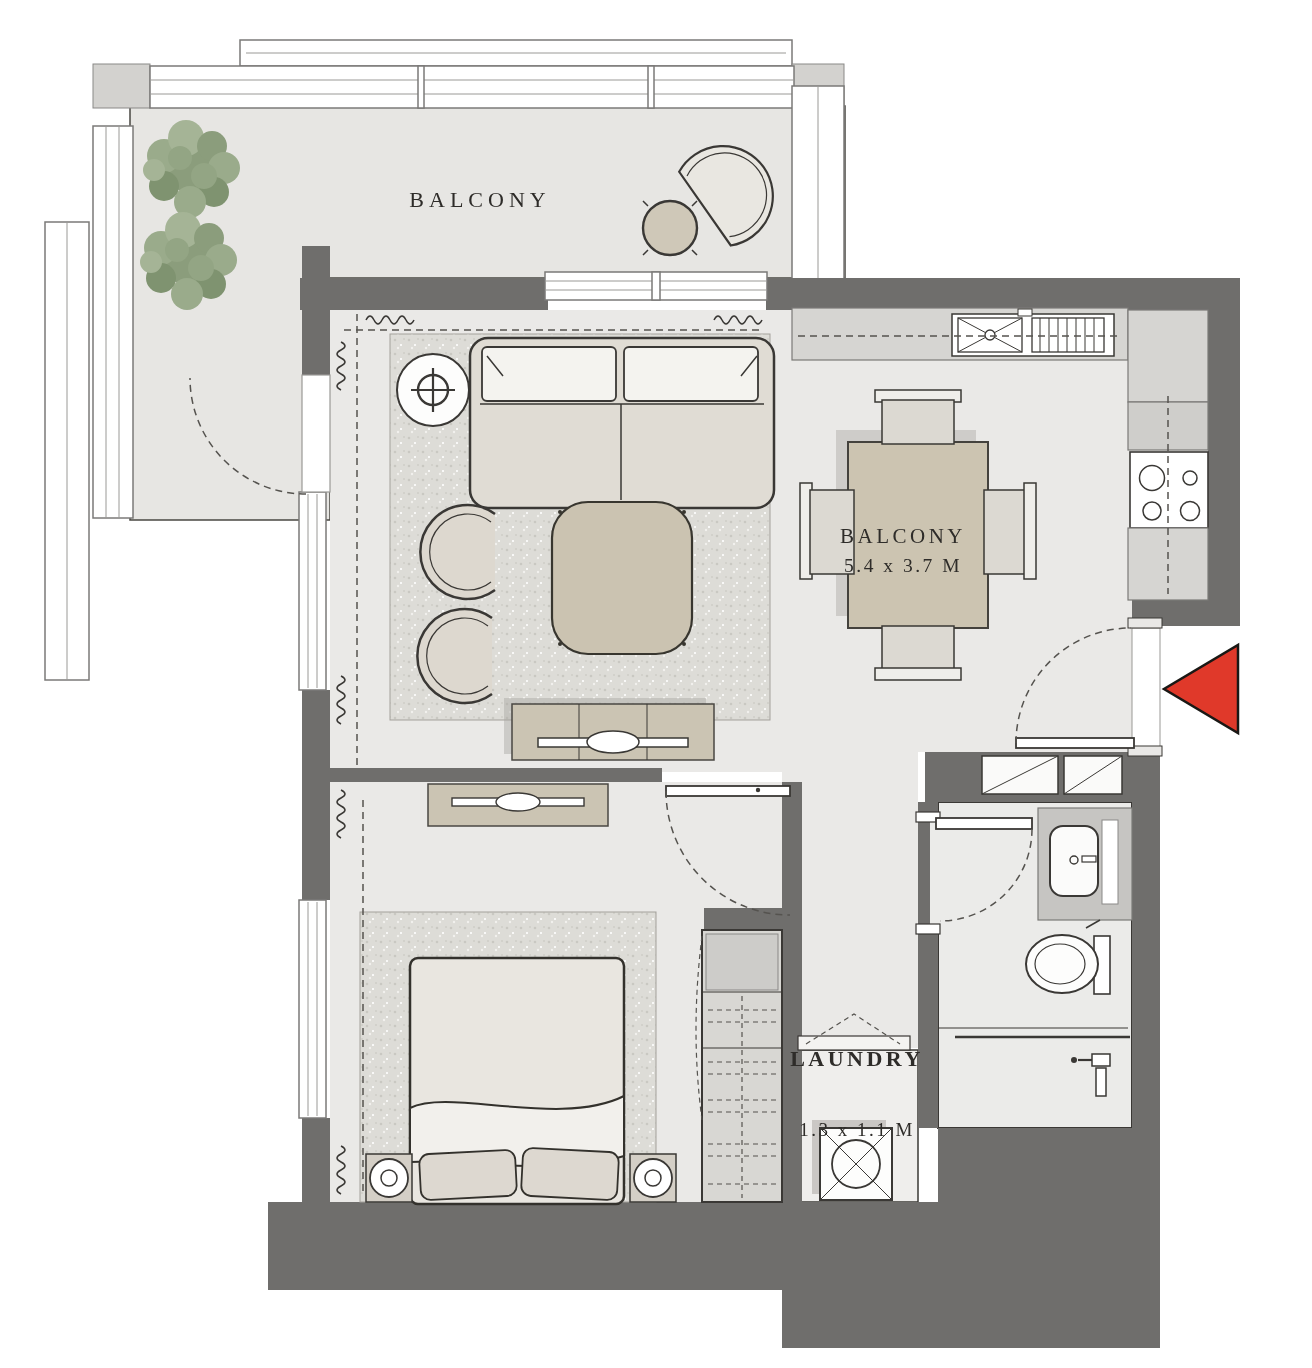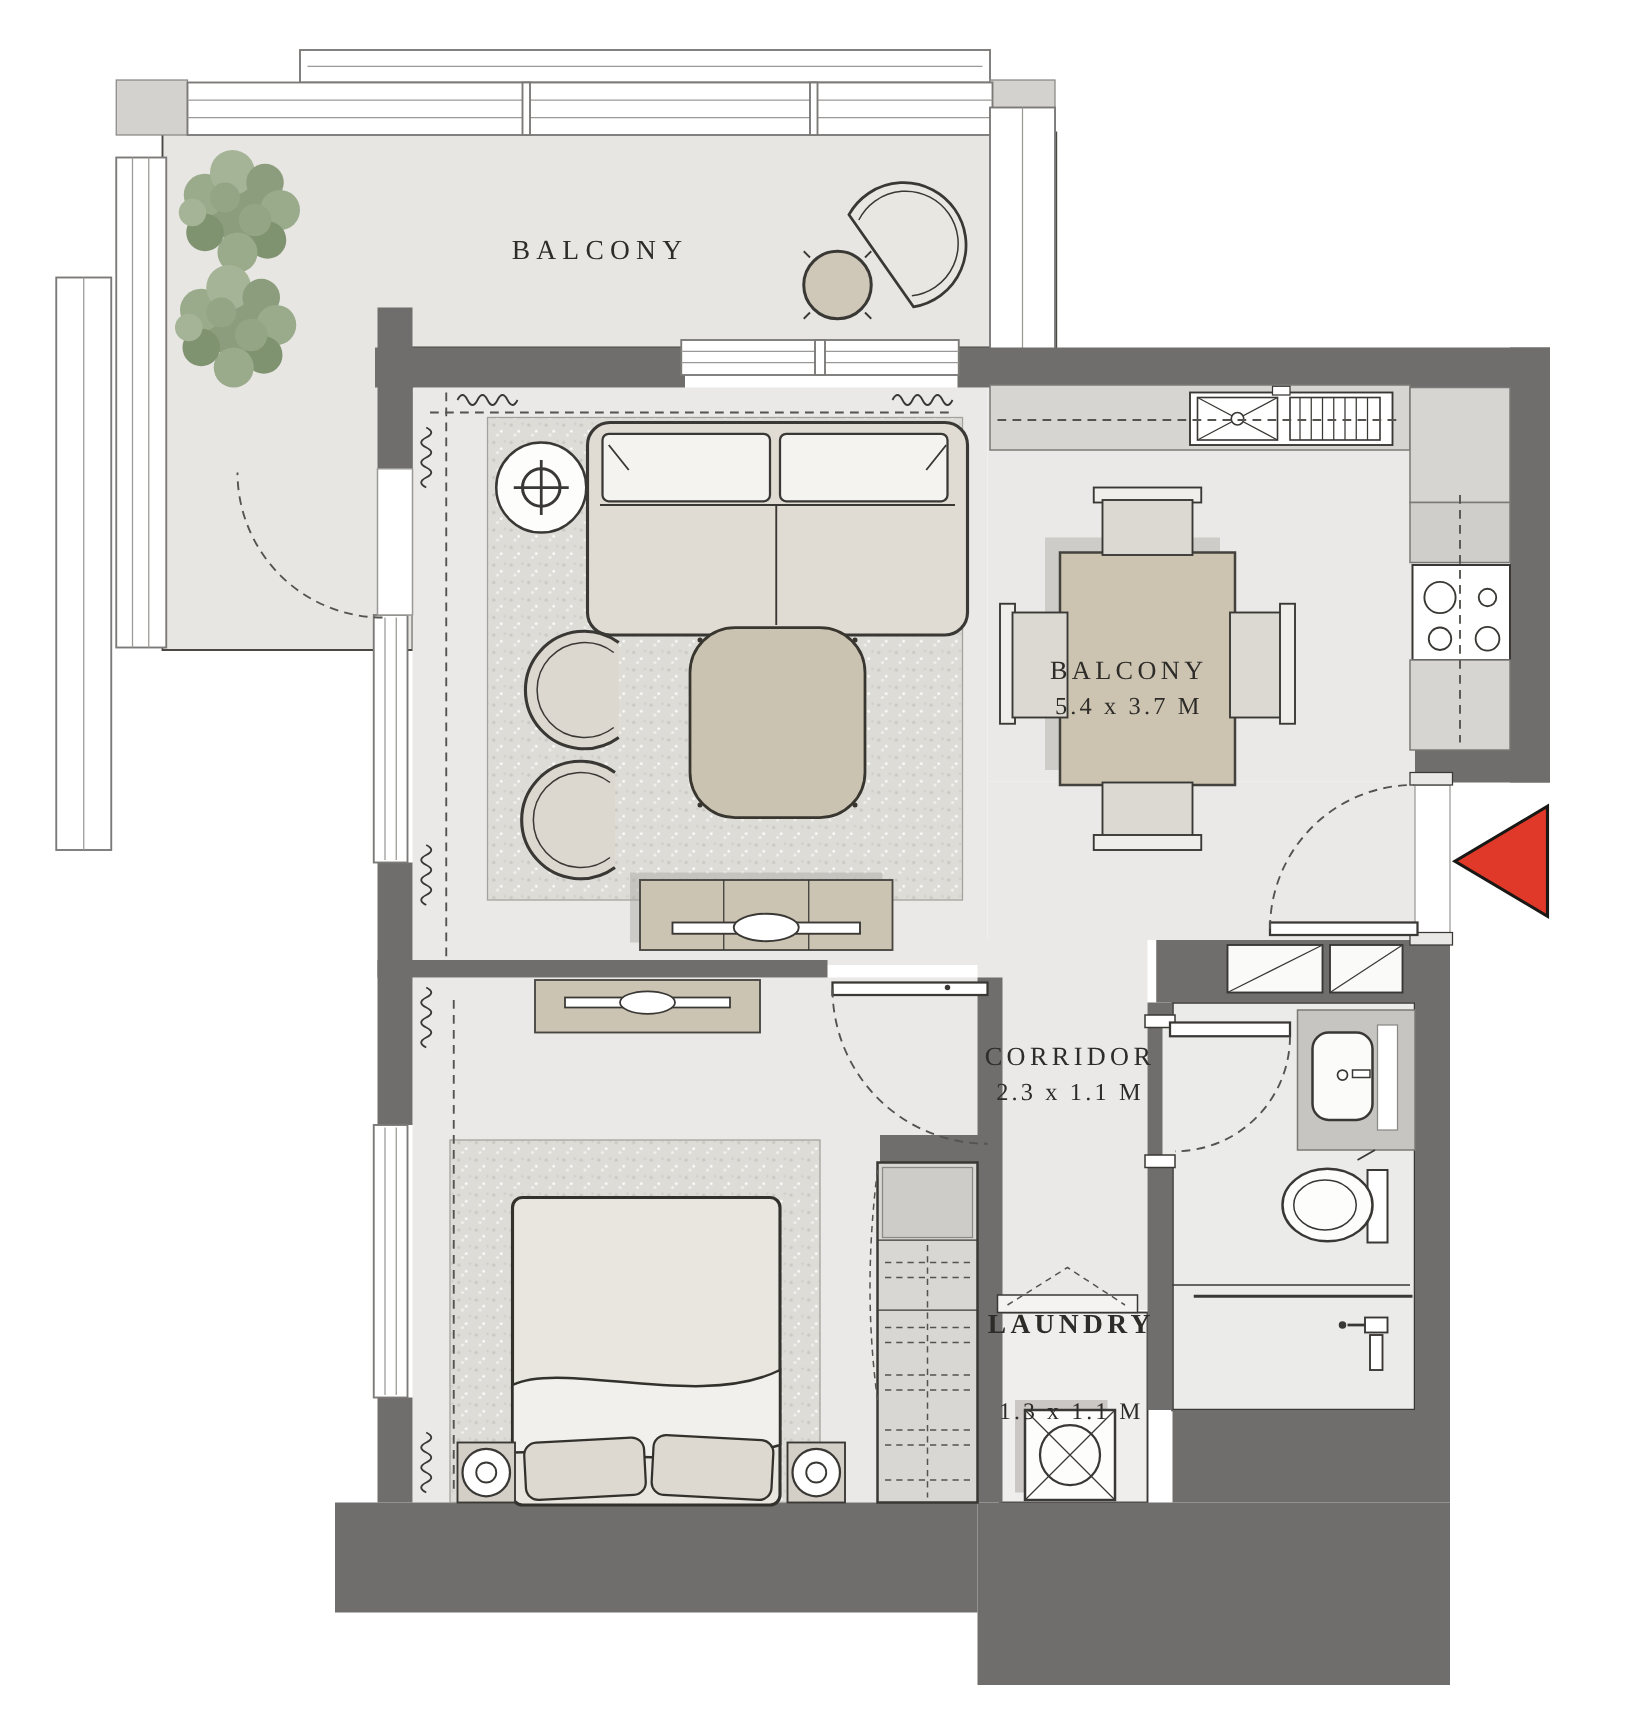--- a/index.html
+++ b/index.html
@@ -342,24 +342,20 @@
 <div class="lbl big" style="left:480px;top:200px;">
   <div>BALCONY</div>
 </div>
 
 
 <div class="lbl" style="left:903px;top:551px;">
   <div class="nm">BALCONY</div>
   <div class="dm">5.4 x 3.7 M</div>
 </div>
 
-<div class="lbl" style="left:856px;top:860px;">
-  <div class="nm">CORRIDOR</div>
-  <div class="dm">2.3 x 1.1 M</div>
-</div>
 
 
 <div class="lbl" style="left:857px;top:1094px;">
   <div class="nm" style="font-size:22px;font-weight:bold;">LAUNDRY</div>
   <div class="dm" style="font-size:19px;margin-top:42px;">1.3 x 1.1 M</div>
 </div>
 
 
 </div>
 

